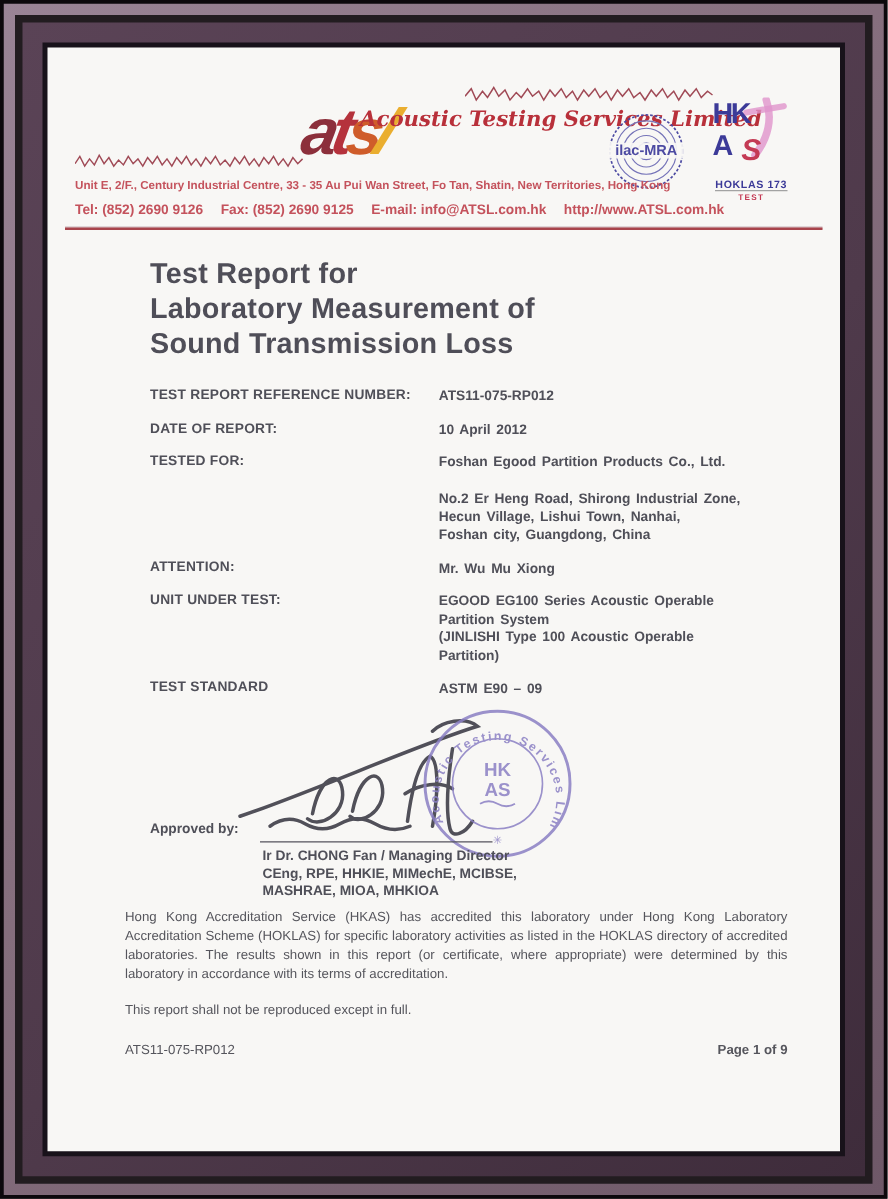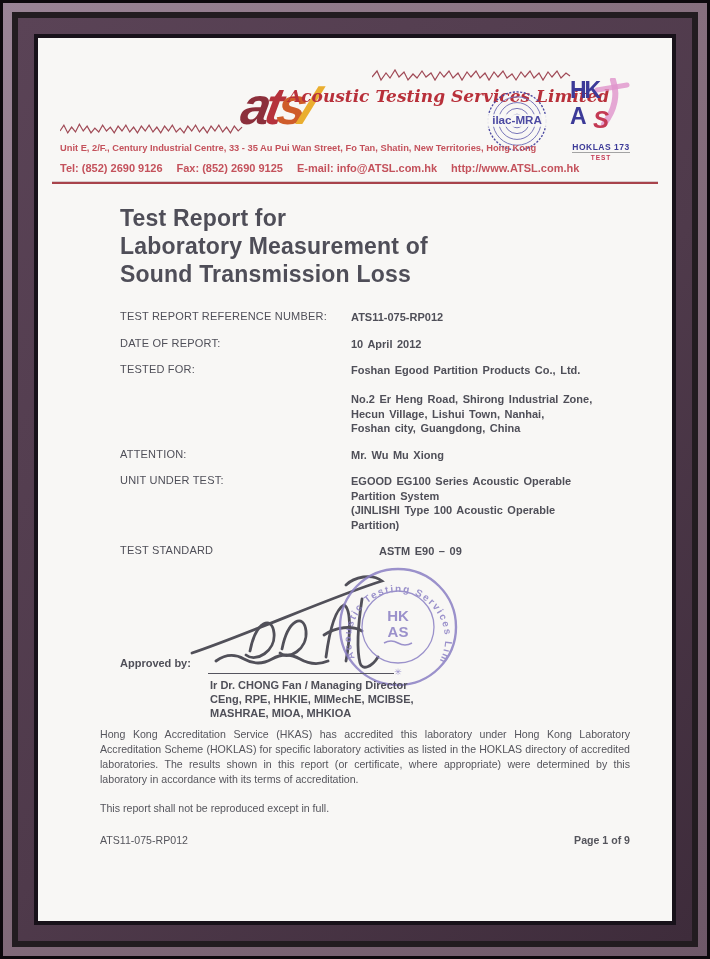--- a/index.html
+++ b/index.html
@@ -46,24 +46,24 @@
 
   .rule{height:2px;background:#a8434b;margin:0 14px;box-shadow:0 -1px 0 #d8c9cb;}
 
   
   .title{margin:20px 20px 0 82px;font-size:23px;font-weight:bold;color:#4f4e58;
     line-height:1.22;letter-spacing:.2px;}
 
   
   .fields{margin:22px 20px 0 82px;font-size:11px;}
   .row{display:flex;margin-bottom:12px;}
-  .row .lbl{width:231px;flex:none;font-weight:normal;letter-spacing:.2px;}
+  .row .lbl{width:231px;flex:none;font-weight:bold;letter-spacing:.2px;}
   .row .val{flex:1;font-weight:bold;white-space:pre-line;line-height:1.32;
     word-spacing:1.5px;}
-  .row.block-gap{gap:28px;}
+  .row.block-gap{}
 
   
   .approval{position:relative;height:150px;margin:14px 20px 0 82px;font-size:11px;}
   .approved-by{position:absolute;left:0;top:84px;font-weight:bold;}
   .sig-svg{position:absolute;left:66px;top:-4px;}
   .sig-line{position:absolute;left:88px;top:100px;width:186px;height:0;
     border-top:1.5px solid #55545e;}
   .sig-names{position:absolute;left:90px;top:105px;font-weight:bold;line-height:1.28;}
   .stamp-svg{position:absolute;left:214px;top:-10px;opacity:.85;}
 

